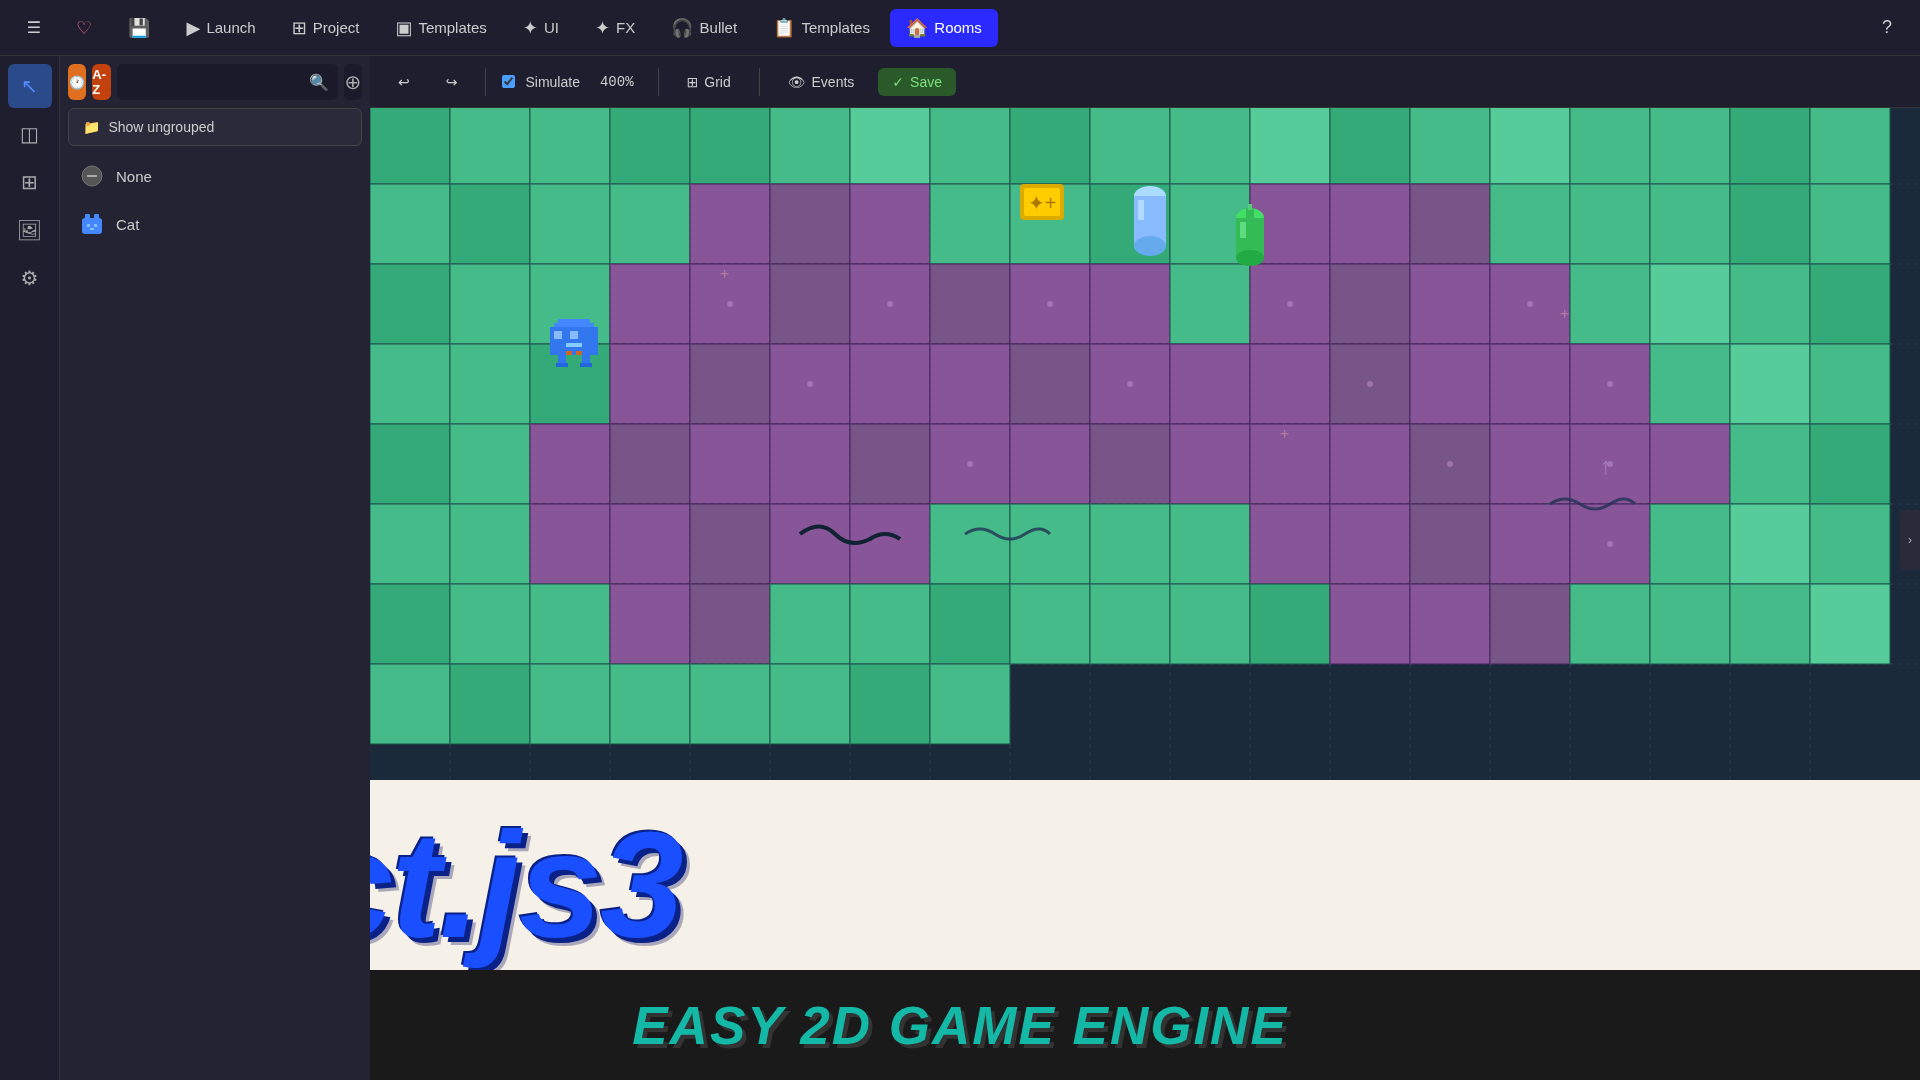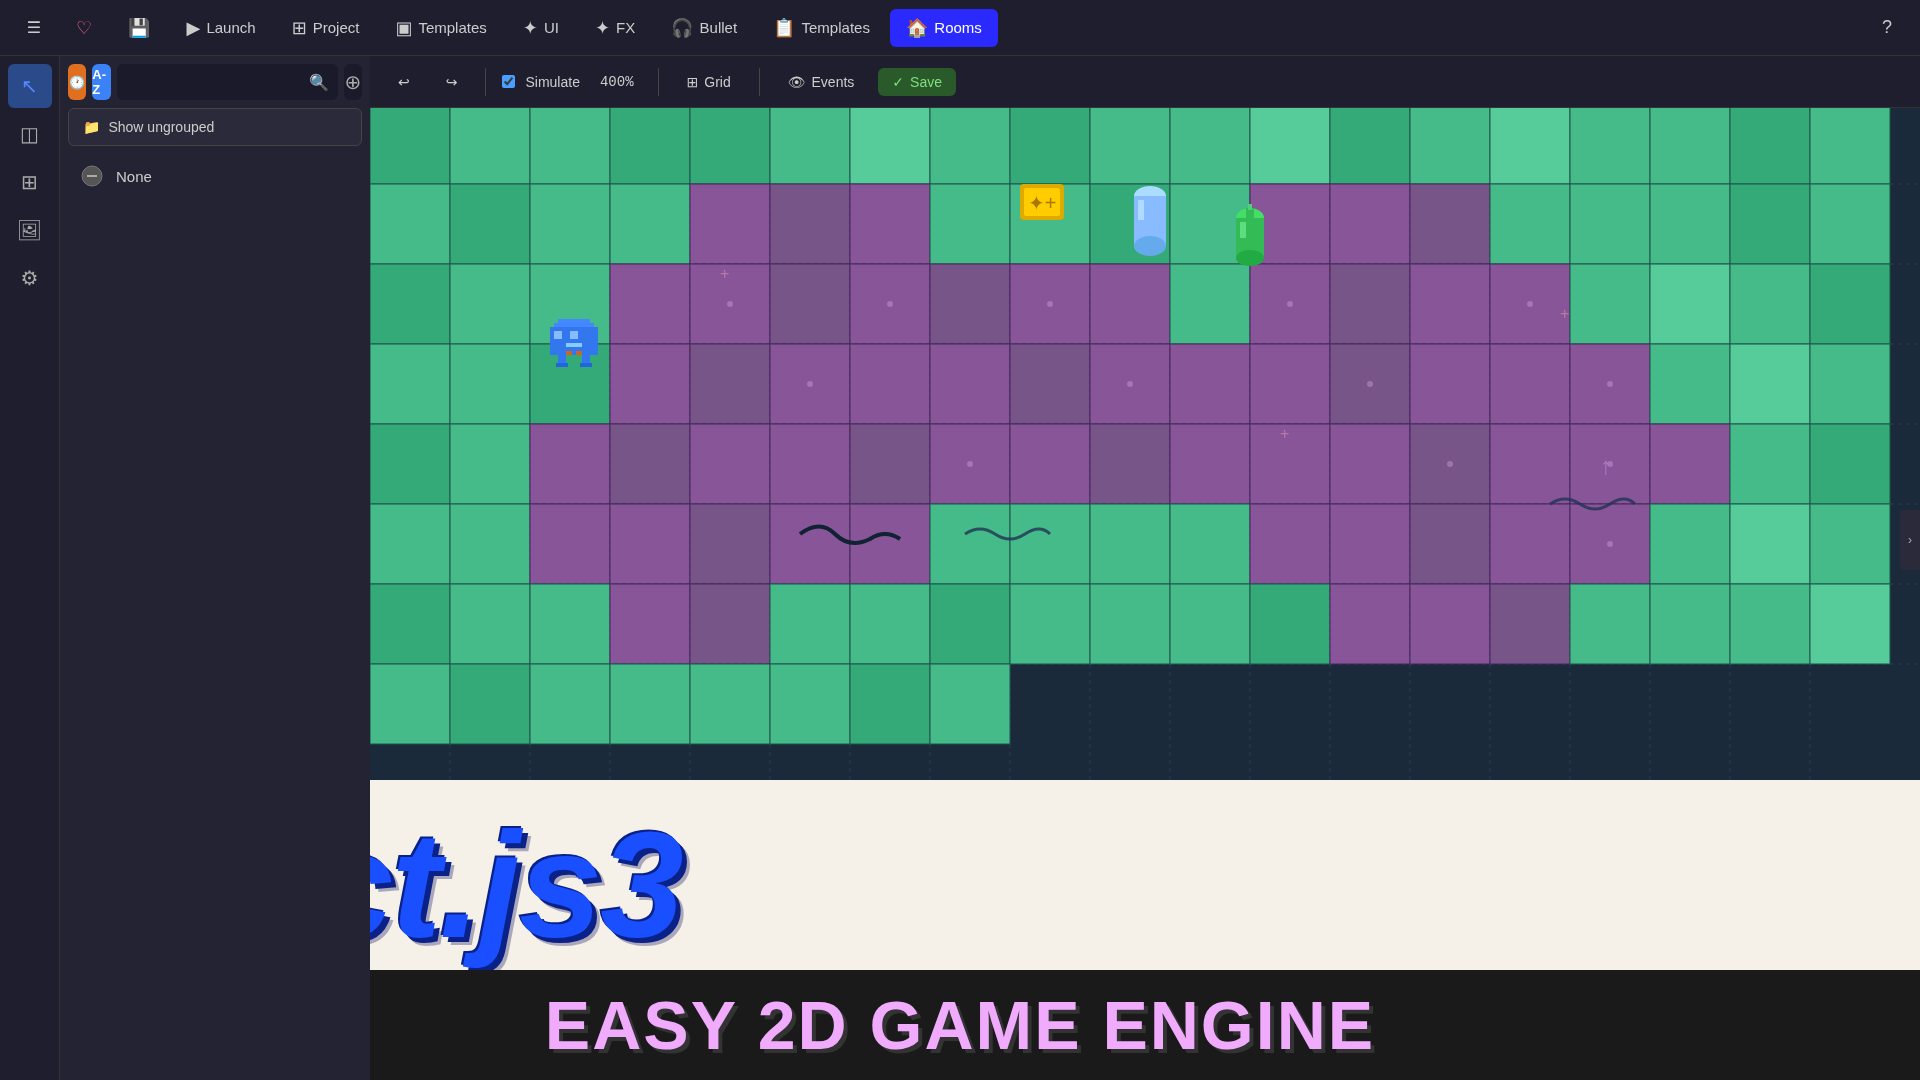--- a/index.html
+++ b/index.html
@@ -257,25 +257,26 @@
       bottom: 0;
       left: 0;
       right: 0;
       height: 110px;
       background: #1a1a1a;
       display: flex;
       align-items: center;
       justify-content: center;
     }
     .bottom-banner-text {
-      font-size: 68px;
+      font-size: 53px;
       font-weight: 900;
-      color: #f0abfc;
+      color: #14b8a6;
       text-shadow: 4px 4px 0 #333;
       letter-spacing: 2px;
+      font-style: italic;
     }
 
     
     .right-toggle {
       position: absolute;
       right: 0;
       top: 50%;
       transform: translateY(-50%);
       width: 20px;
       height: 60px;
@@ -360,21 +361,21 @@
   <div class="sidebar-icon">
     <span>⚙</span>
   </div>
 </div>
 
 <div class="panel">
   <div class="panel-header">
     <div class="panel-sort-btn">
       <span>🕐</span>
     </div>
-    <div class="panel-sort-btn" style="background:#3b82f6;">
+    <div class="panel-sort-btn" style="background:#c2410c;">
       <span>A-Z</span>
     </div>
     <div class="panel-search-container">
       <input class="panel-search-input" type="text" style="">
       <span style="color:#aaa; font-size:16px;">🔍</span>
     </div>
     <div class="panel-btn">
       <span style="font-size:20px;">⊕</span>
     </div>
   </div>
@@ -390,20 +391,33 @@
       <div class="item-icon">
         <svg width="24" height="24" viewBox="0 0 24 24">
           <circle cx="12" cy="12" r="10" fill="#555" stroke="#777" stroke-width="1"></circle>
           <path d="M7 12 H17" stroke="#aaa" stroke-width="2"></path>
         </svg>
       </div>
       <span>None</span>
     </div>
 
 
+    <div class="panel-item">
+      <div class="item-icon">
+        <svg width="28" height="28" viewBox="0 0 28 28">
+          <rect x="4" y="8" width="20" height="16" rx="3" fill="#4488ff"></rect>
+          <rect x="7" y="4" width="5" height="6" rx="1" fill="#4488ff"></rect>
+          <rect x="16" y="4" width="5" height="6" rx="1" fill="#4488ff"></rect>
+          <rect x="9" y="14" width="3" height="3" fill="#88bbff"></rect>
+          <rect x="16" y="14" width="3" height="3" fill="#88bbff"></rect>
+          <rect x="12" y="18" width="4" height="2" rx="1" fill="#88ccff"></rect>
+        </svg>
+      </div>
+      <span>Cat</span>
+    </div>
 
 
   </div>
 </div>
 
 <div class="editor-toolbar">
   <div class="toolbar-btn">
     <span>↩</span>
   </div>
   <div class="toolbar-btn">

